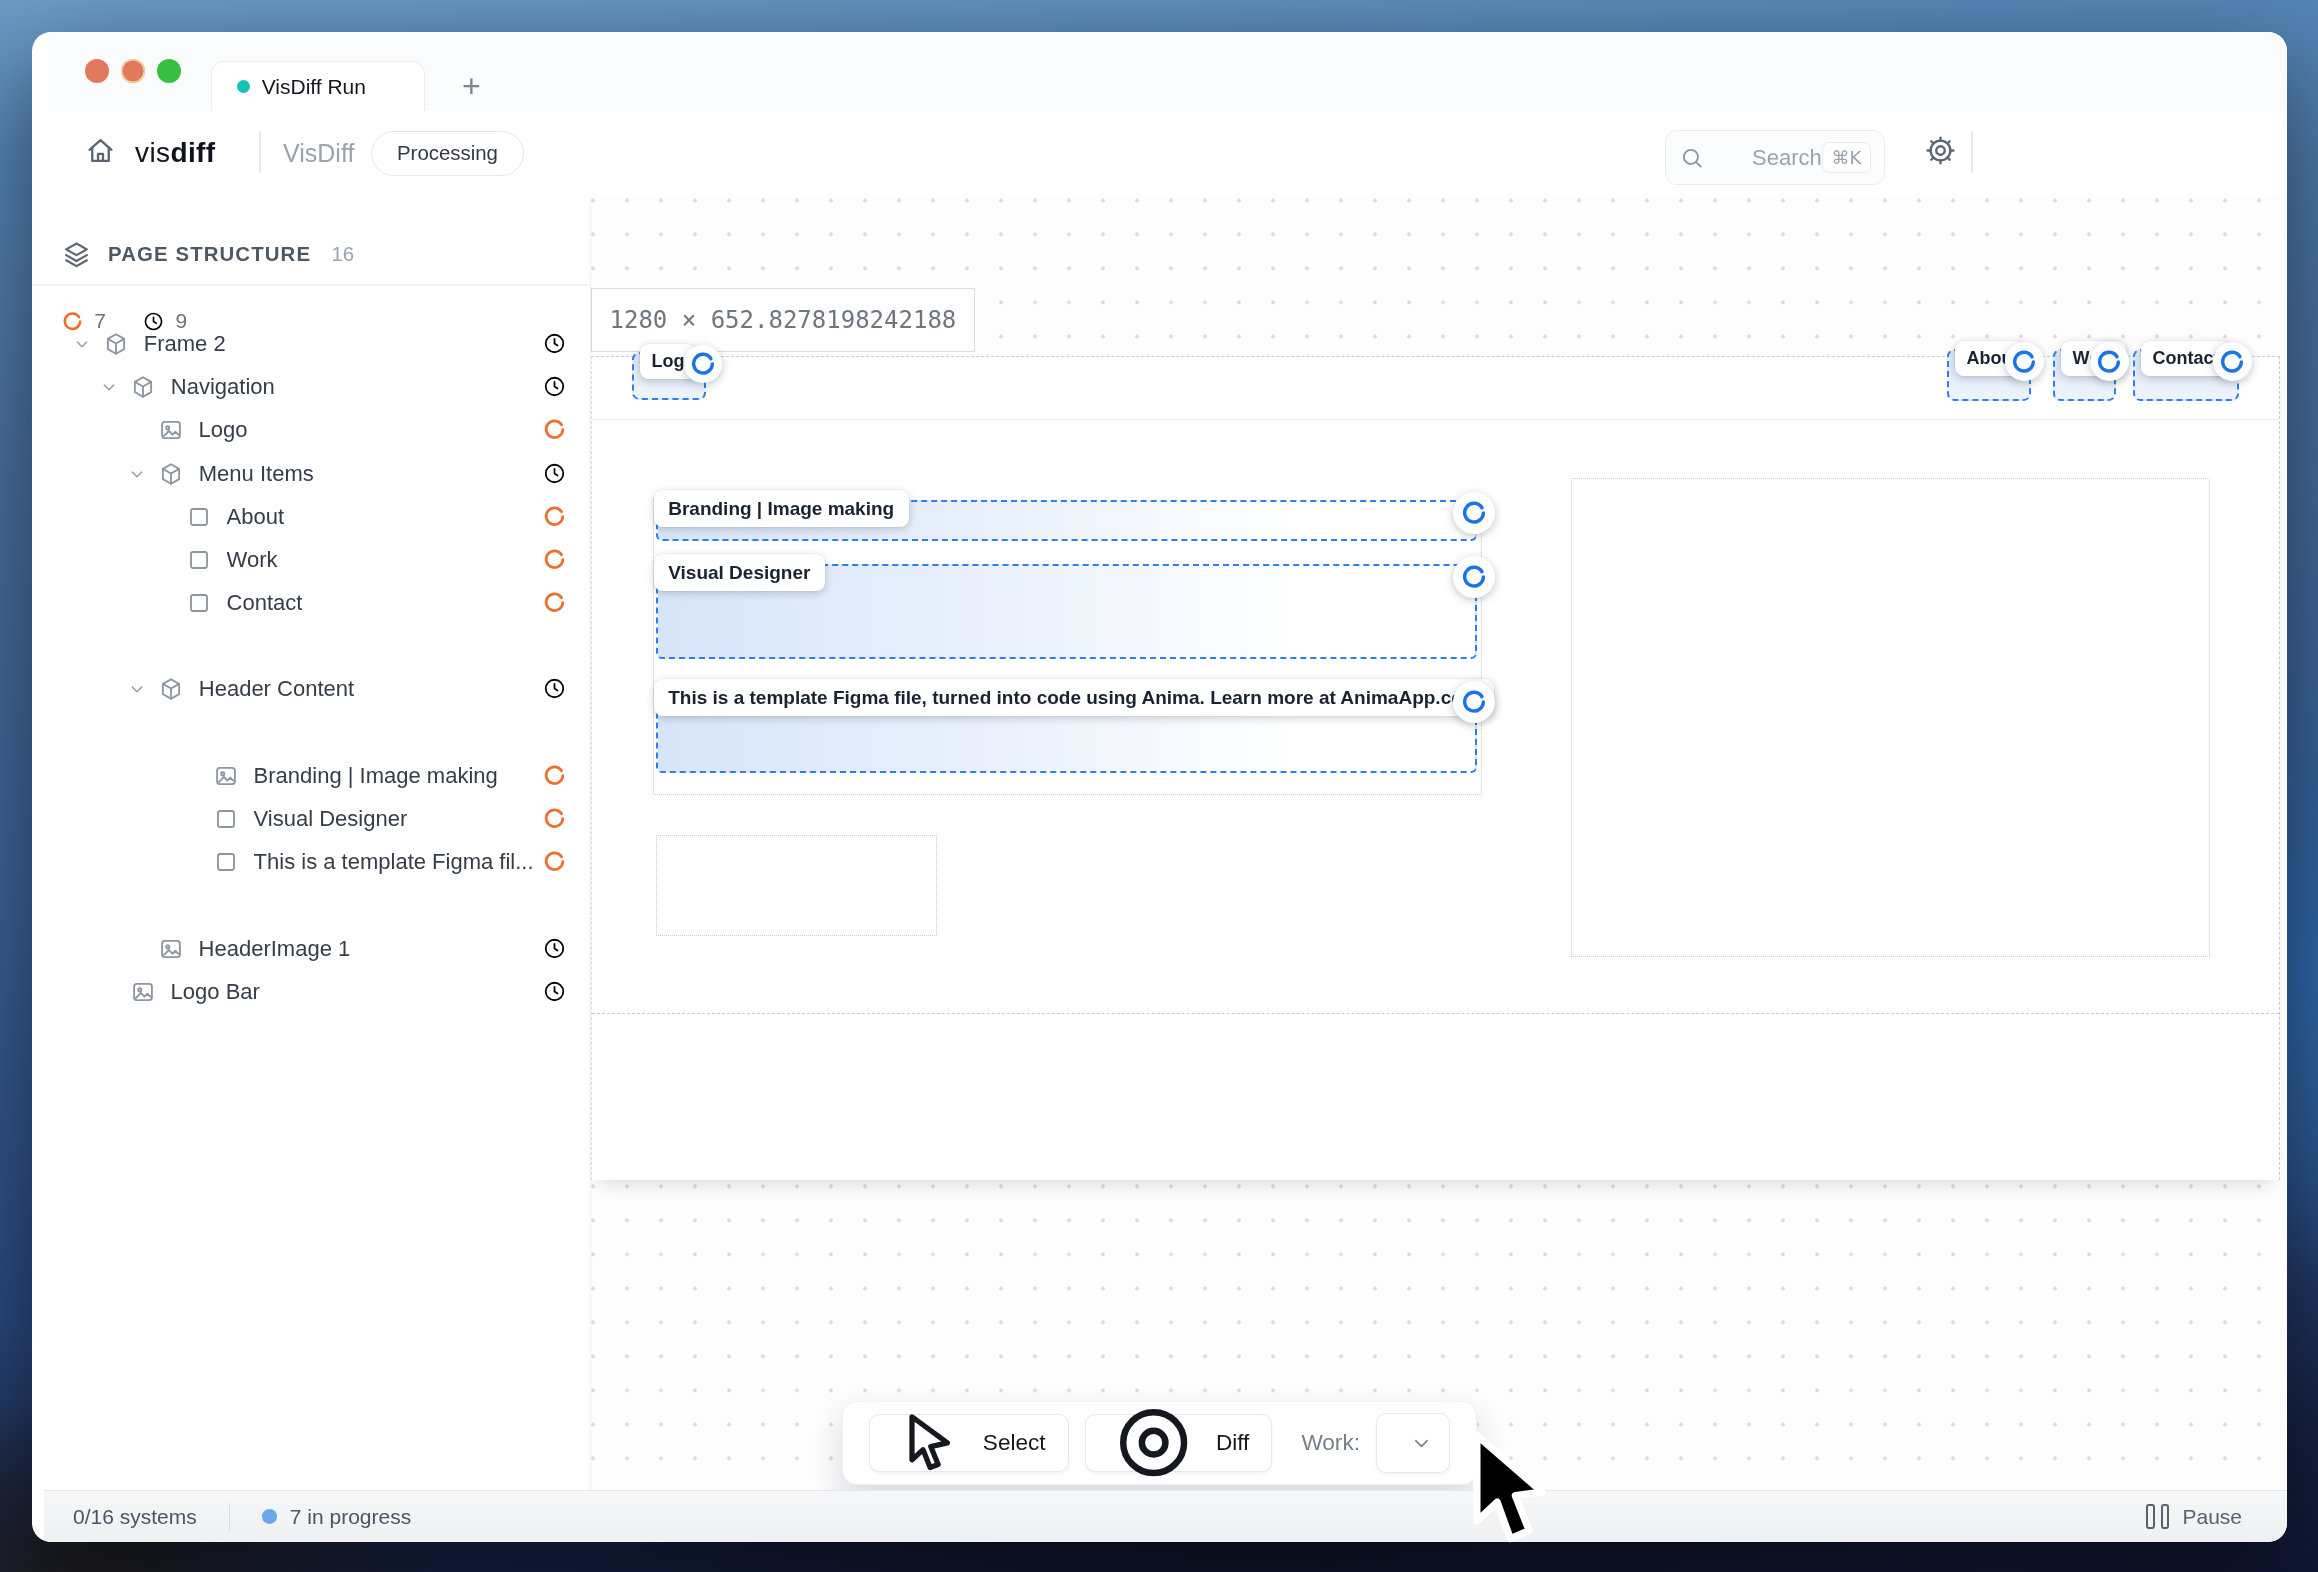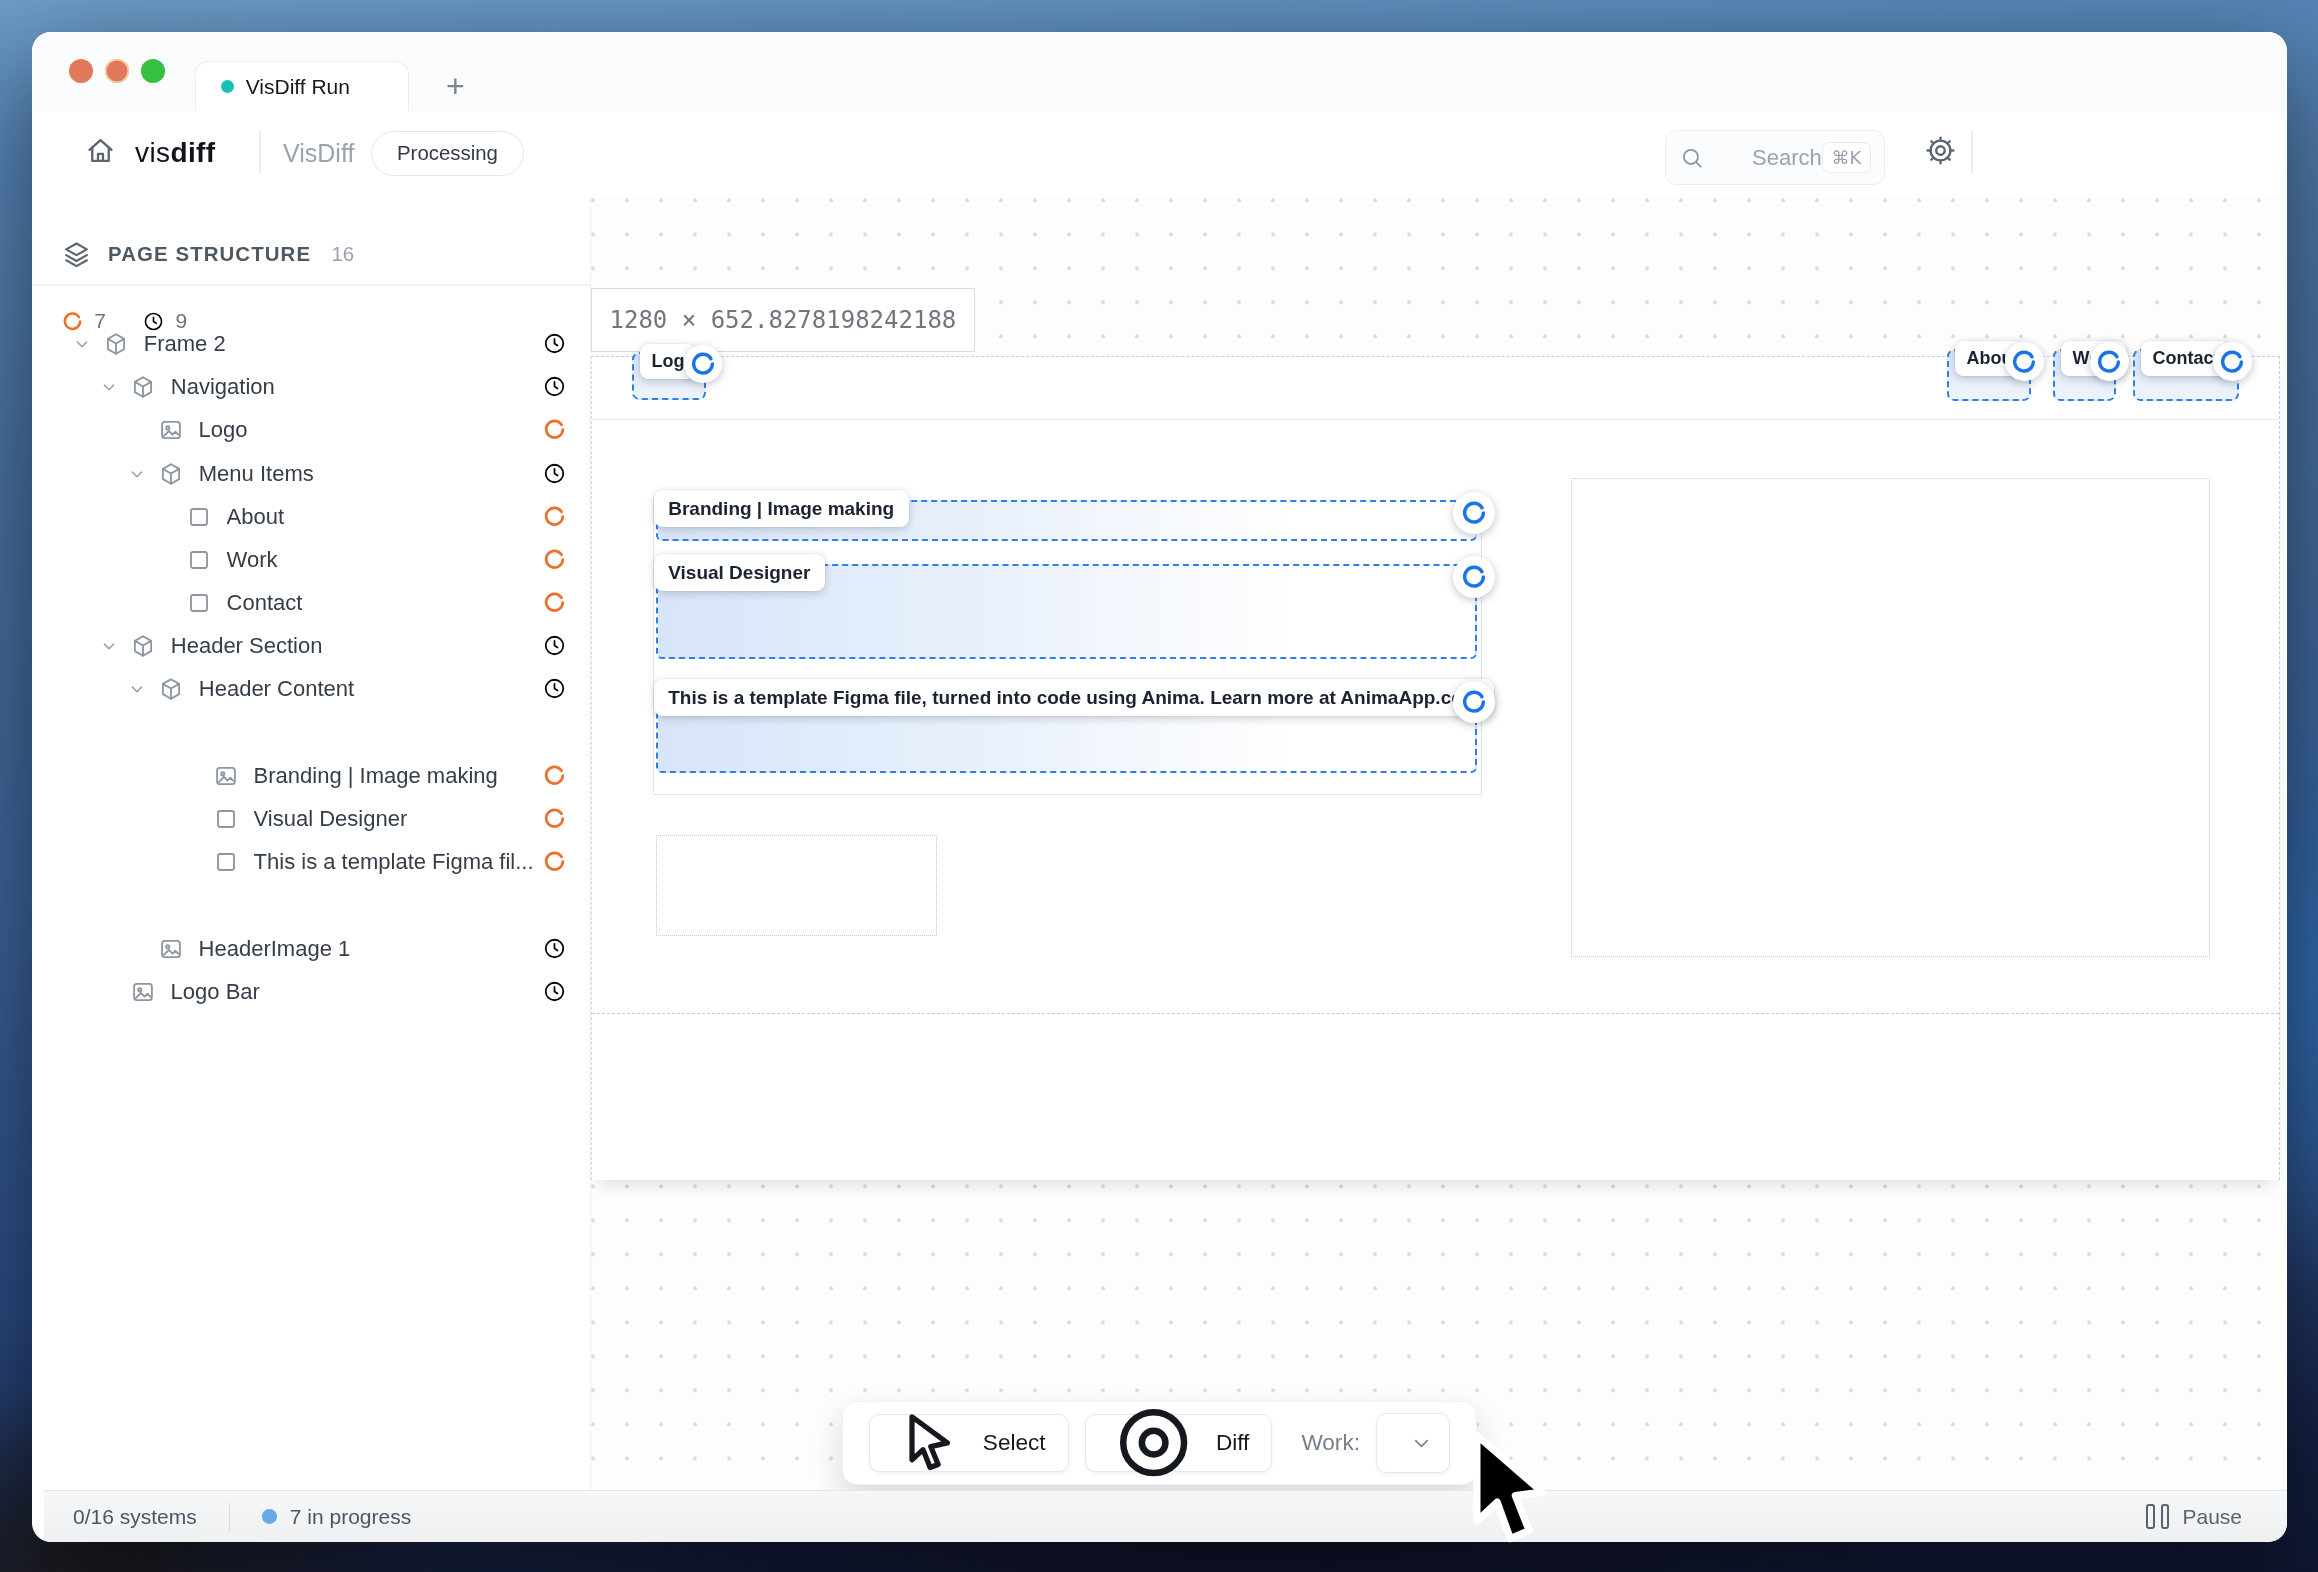--- a/index.html
+++ b/index.html
@@ -8,21 +8,21 @@
     background:
       radial-gradient(655px 510px at 102% 62%, rgba(47,108,176,.95) 0%, rgba(47,108,176,0) 62%),
       radial-gradient(510px 262px at 4% 100%, #1d1c20 0%, rgba(29,28,32,0) 70%),
       radial-gradient(1019px 379px at 55% 103%, #0e1226 0%, rgba(14,18,38,0) 72%),
       linear-gradient(176deg,#6d9cc6 0%,#5585b6 9%,#49719f 28%,#3c6398 52%,#2a4a80 76%,#162042 92%,#101733 100%);
   }
   
   #window{position:absolute;left:32px;top:32px;width:2255px;height:1510px;background:#fff;
     border-radius:19px;box-shadow:0 36px 102px rgba(0,0,0,.5);overflow:hidden;}
   
-  #tabstrip{position:absolute;left:0;top:0;width:100%;height:79px;background:#fafbfc;border-bottom:1.5px solid #ededf0;}
+  #tabstrip{position:absolute;left:16px;top:0;width:100%;height:79px;background:#fafbfc;border-bottom:1.5px solid #ededf0;}
   .tl{position:absolute;top:27px;width:24px;height:24px;border-radius:50%;}
   #tab-active{position:absolute;left:163px;top:29px;width:214px;height:50px;background:#fff;
     border:1.5px solid #ededf0;border-bottom:none;border-radius:13px 13px 0 0;display:flex;align-items:center;gap:11.7px;padding-left:25px;box-sizing:border-box;}
   #tab-active .dot{width:13px;height:13px;border-radius:50%;background:var(--teal);}
   #tab-active .tabtitle{font-size:21px;color:#15191f;}
   #newtab{position:absolute;left:414px;top:38px;font-size:32px;color:#7b8490;line-height:1;font-weight:300;}
   
   #header{position:absolute;left:0;top:79px;width:100%;height:86px;background:#fff;border-bottom:1.5px solid #f0f1f4;text-align:right;}
   .hicon{position:absolute;width:33px;height:33px;color:#5c6672;}
   #brand{position:absolute;left:103px;top:26px;font-size:28px;color:#10141a;letter-spacing:0.4px;}
@@ -271,35 +271,20 @@
         <div class="trow" style="top: 259px; padding-left: 122px;">
           <span class="chevspace"></span>
           <span class="ticon"><svg viewBox="0 0 24 24" fill="none" stroke="currentColor" stroke-width="1.7" stroke-linecap="round" stroke-linejoin="round" style="width:100%;height:100%;">
               <rect x="4.6" y="4.6" width="14.8" height="14.8" rx="2"></rect>
             </svg></span>
           <span class="tlabel">Contact</span>
           <span class="tstatus"><svg viewBox="0 0 24 24" fill="none" style="width:100%;height:100%;">
               <path d="M18.8 7.5A8 8 0 1 0 20 12" stroke="#ed6f2d" stroke-width="2.6" stroke-linecap="round"></path>
             </svg></span>
         </div>
-        <div class="trow" style="top: 302px; padding-left: 66px;">
-          <span class="chev"><svg viewBox="0 0 24 24" fill="none" stroke="currentColor" stroke-width="1.7" stroke-linecap="round" stroke-linejoin="round" style="width:100%;height:100%;">
-              <path d="M7 10l5 5 5-5"></path>
-            </svg></span>
-          <span class="ticon"><svg viewBox="0 0 24 24" fill="none" stroke="currentColor" stroke-width="1.7" stroke-linecap="round" stroke-linejoin="round" style="width:100%;height:100%;">
-              <path d="M12 3l7.5 4.3v9.4L12 21l-7.5-4.3V7.3z"></path>
-              <path d="M4.5 7.3 12 11.6l7.5-4.3"></path>
-              <path d="M12 11.6V21"></path>
-            </svg></span>
-          <span class="tlabel">Header Section</span>
-          <span class="tstatus"><svg viewBox="0 0 24 24" fill="none" stroke="currentColor" stroke-width="1.7" stroke-linecap="round" stroke-linejoin="round" style="width:100%;height:100%;">
-              <circle cx="12" cy="12" r="8.4"></circle>
-              <path d="M12 7.6V12l2.9 1.9"></path>
-            </svg></span>
-        </div>
         <div class="trow" style="top: 345px; padding-left: 94px;">
           <span class="chev"><svg viewBox="0 0 24 24" fill="none" stroke="currentColor" stroke-width="1.7" stroke-linecap="round" stroke-linejoin="round" style="width:100%;height:100%;">
               <path d="M7 10l5 5 5-5"></path>
             </svg></span>
           <span class="ticon"><svg viewBox="0 0 24 24" fill="none" stroke="currentColor" stroke-width="1.7" stroke-linecap="round" stroke-linejoin="round" style="width:100%;height:100%;">
               <path d="M12 3l7.5 4.3v9.4L12 21l-7.5-4.3V7.3z"></path>
               <path d="M4.5 7.3 12 11.6l7.5-4.3"></path>
               <path d="M12 11.6V21"></path>
             </svg></span>
           <span class="tlabel">Header Content</span>

